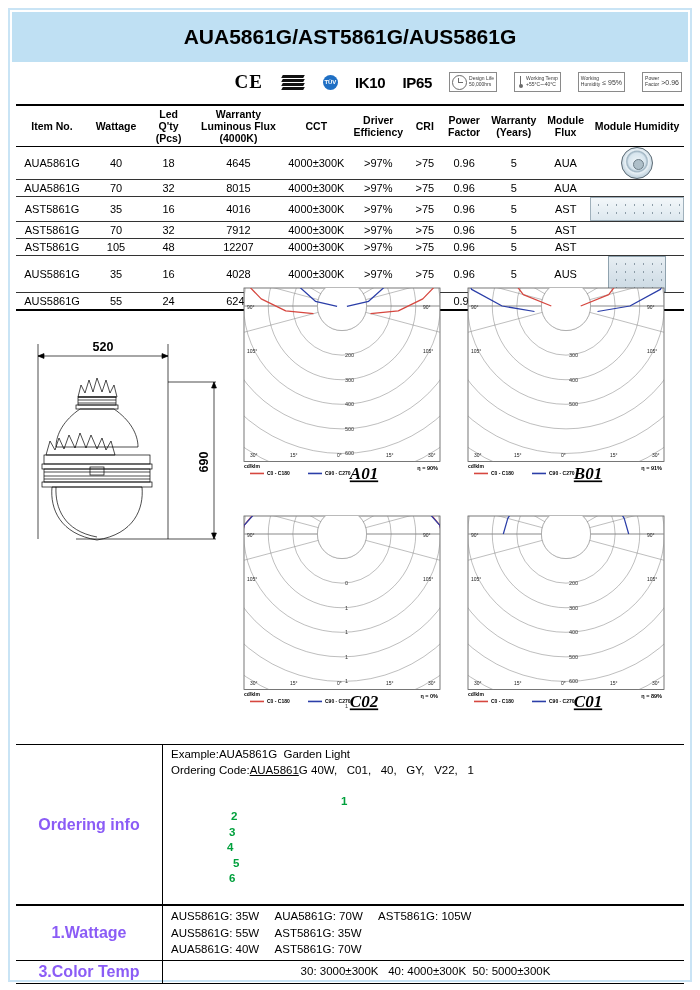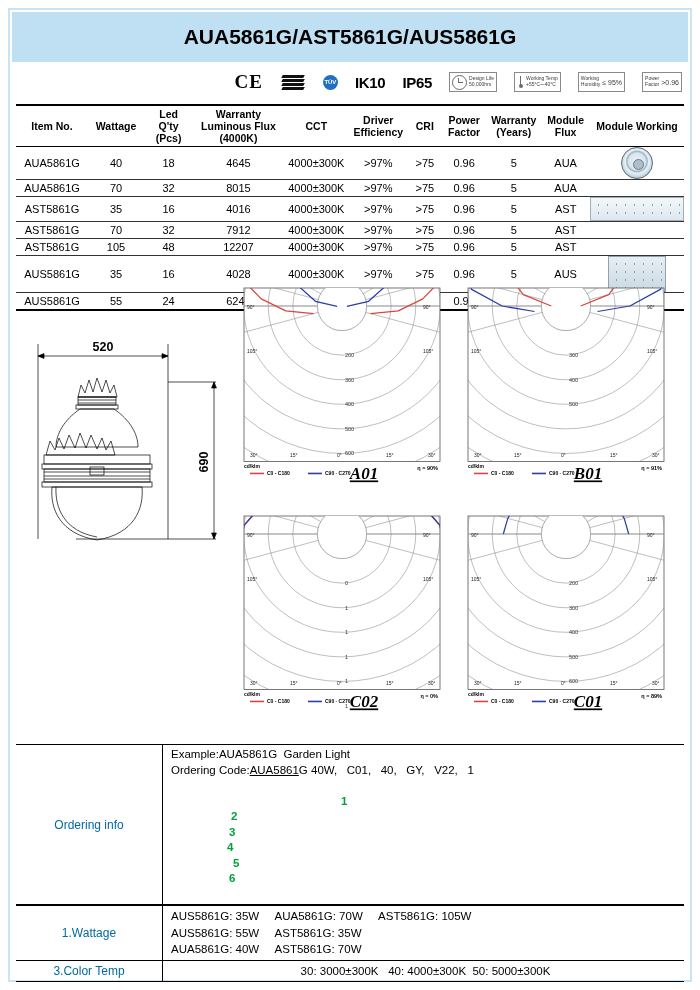--- a/index.html
+++ b/index.html
@@ -68,22 +68,22 @@
   .pol.p1 { left:222px; top:0; }
   .pol.p2 { left:446px; top:0; }
   .pol.p3 { left:222px; top:228px;text-align:center; }
   .pol.p4 { left:446px; top:228px; }
 
   
   .order { position:absolute; left:16px; top:744px; width:668px;
            border-collapse:collapse; font-size:11.5px; }
   .order td { border-bottom:1.5px solid #000; padding:2px 4px; vertical-align:middle; }
   .order tr:first-child td { border-top:1.5px solid #000; }
-  .order .lbl { width:138px; text-align:center; color:#0369a1; font-weight:normal;
-                border-right:1.2px solid #000; font-size:12px; }
+  .order .lbl { width:138px; text-align:center; color:#8b5cf6; font-weight:bold;
+                border-right:1.2px solid #000; font-size:16px; }
   .order .val { padding-left:8px; }
   .order .center { text-align:center; }
   .ord-hdr td { border-bottom:2px solid #000; }
   .ord-line { line-height:15.5px; white-space:pre; }
   .num-row { color:#00a03c; font-weight:bold; letter-spacing:0px; }
   .ul { text-decoration:underline; }
   .watt-line { line-height:16.5px; }
 </style>
 </head>
 <body>
@@ -166,21 +166,21 @@
           <span>Factor</span>
         </th>
         <th style="width:54px">
           <span>Warranty</span><br>
           <span>(Years)</span>
         </th>
         <th style="width:48px">
           <span>Module</span><br>
           <span>Flux</span>
         </th>
-        <th><span>Module Working</span></th>
+        <th><span>Module Humidity</span></th>
       </tr>
     </thead>
     <tbody id="spec-body">
         <tr>
           <td>AUA5861G</td>
           <td>40</td>
           <td>18</td>
           <td>4645</td>
           <td>4000±300K</td>
           <td>&gt;97%</td>

